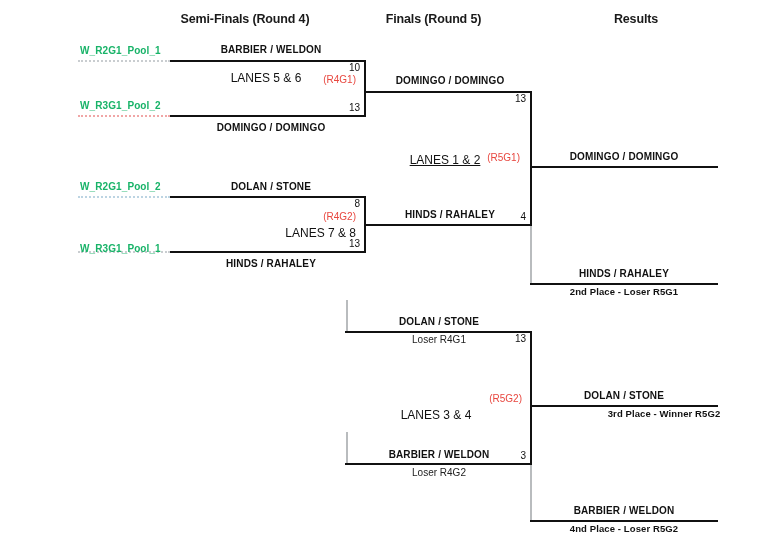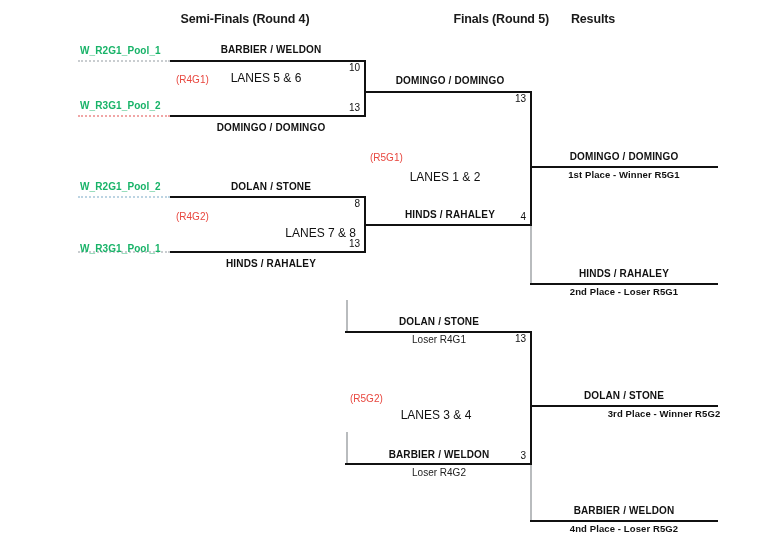--- a/index.html
+++ b/index.html
@@ -98,21 +98,21 @@
     white-space: nowrap;
     text-align: center;
     letter-spacing: 0.1px;
   }
   .gameid {
     position: absolute;
     font-size: 10px;
     font-weight: normal;
     color: #e8473f;
     white-space: nowrap;
-    text-align: left;
+    text-align: right;
   }
   .lanes {
     position: absolute;
     font-size: 12px;
     font-weight: normal;
     color: #111111;
     white-space: nowrap;
     text-align: center;
   }
   .score {
@@ -123,22 +123,22 @@
     white-space: nowrap;
     text-align: right;
   }
 </style>
 </head>
 <body>
 
 <div id="bracket">
 
   <div class="col-header" style="left:105px; top:12px; width:280px;">Semi-Finals (Round 4)</div>
-  <div class="col-header" style="left:354px; top:12px; width:195px;text-align:right;">Finals (Round 5)</div>
-  <div class="col-header" style="left:499px; top:12px; width:188px;">Results</div>
+  <div class="col-header" style="left:336px; top:12px; width:195px;">Finals (Round 5)</div>
+  <div class="col-header" style="left:542px; top:12px; width:188px;">Results</div>
 
   <div class="feed feed-gray" style="left:78px; top:60px; width:92px;"></div>
   <div class="feed feed-red" style="left:78px; top:115px; width:92px;"></div>
 
   <div class="seed" style="left:80px; top:45px;">W_R2G1_Pool_1</div>
   <div class="seed" style="left:80px; top:100px;">W_R3G1_Pool_2</div>
 
   <div class="bar" style="left:170px; top:60px; width:196px;"></div>
   <div class="bar" style="left:170px; top:115px; width:196px;"></div>
   <div class="vline" style="left:364px; top:60px; height:57px;"></div>
@@ -165,41 +165,40 @@
   <div class="lanes" style="left:176px; top:226px; width:180px;text-align:right;">LANES 7 &amp; 8</div>
   <div class="score" style="left:312px; top:198px; width:48px;">8</div>
   <div class="score" style="left:312px; top:238px; width:48px;">13</div>
 
   <div class="bar" style="left:364px; top:91px; width:168px;"></div>
   <div class="bar" style="left:364px; top:224px; width:168px;"></div>
   <div class="vline" style="left:530px; top:91px; height:135px;"></div>
   <div class="team" style="left:370px; top:75px; width:160px;">DOMINGO / DOMINGO</div>
   <div class="team" style="left:370px; top:209px; width:160px;">HINDS / RAHALEY</div>
   <div class="gameid" style="left:370px; top:152px; width:150px;">(R5G1)</div>
-  <div class="lanes" style="left:370px; top:170px; width:150px;">LANES 1 &amp; 2</div>
+  <div class="lanes" style="left:370px; top:153px; width:150px;text-decoration:underline;">LANES 1 &amp; 2</div>
   <div class="score" style="left:480px; top:93px; width:46px;">13</div>
   <div class="score" style="left:480px; top:211px; width:46px;">4</div>
 
   <div class="vline-gray" style="left:346px; top:300px; height:31px;"></div>
   <div class="vline-gray" style="left:346px; top:432px; height:31px;"></div>
   <div class="bar" style="left:345px; top:331px; width:187px;"></div>
   <div class="bar" style="left:345px; top:463px; width:187px;"></div>
   <div class="vline" style="left:530px; top:331px; height:134px;"></div>
   <div class="team" style="left:350px; top:316px; width:178px;">DOLAN / STONE</div>
   <div class="sub" style="left:350px; top:334px; width:178px;">Loser R4G1</div>
   <div class="team" style="left:350px; top:449px; width:178px;">BARBIER / WELDON</div>
   <div class="sub" style="left:350px; top:467px; width:178px;">Loser R4G2</div>
   <div class="gameid" style="left:350px; top:393px; width:172px;">(R5G2)</div>
   <div class="lanes" style="left:350px; top:408px; width:172px;">LANES 3 &amp; 4</div>
   <div class="score" style="left:480px; top:333px; width:46px;">13</div>
   <div class="score" style="left:480px; top:450px; width:46px;">3</div>
 
   <div class="bar-thin" style="left:530px; top:166px; width:188px;"></div>
   <div class="team" style="left:532px; top:151px; width:184px;">DOMINGO / DOMINGO</div>
-  <div class="place" style="left:532px; top:169px; width:184px;">1st Place - Winner R5G1</div>
 
   <div class="vline-gray" style="left:530px; top:226px; height:58px;"></div>
   <div class="bar-thin" style="left:530px; top:283px; width:188px;"></div>
   <div class="team" style="left:532px; top:268px; width:184px;">HINDS / RAHALEY</div>
   <div class="place" style="left:532px; top:286px; width:184px;">2nd Place - Loser R5G1</div>
 
   <div class="bar-thin" style="left:530px; top:405px; width:188px;"></div>
   <div class="team" style="left:532px; top:390px; width:184px;">DOLAN / STONE</div>
   <div class="place" style="left:532px; top:408px; width:184px;padding-left:40px;">3rd Place - Winner R5G2</div>
 

